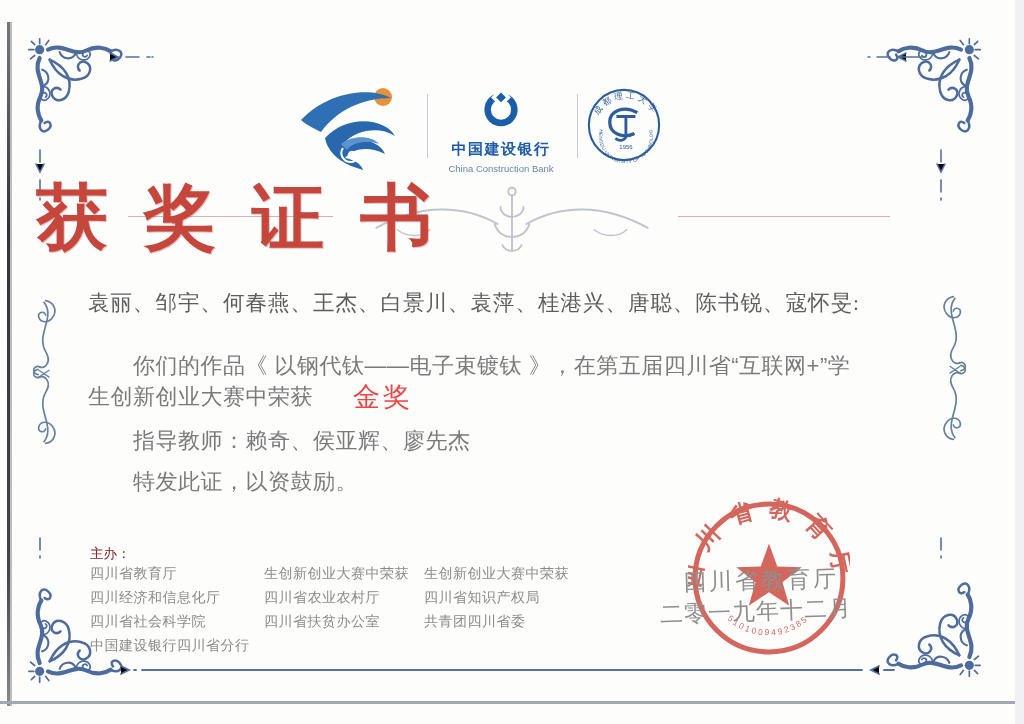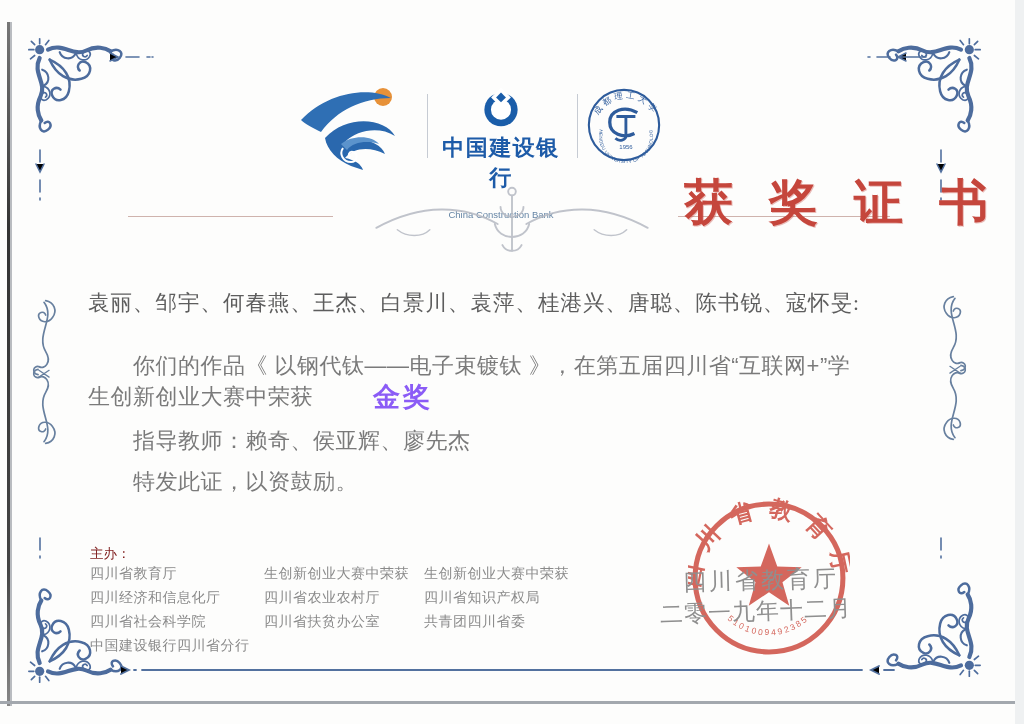--- a/index.html
+++ b/index.html
@@ -22,42 +22,42 @@
   .edgeline { position:absolute; }
   .sidescroll { position:absolute; width:34px; height:172px; }
   .sidescroll.right { transform:scaleX(-1); }
 
   
   .logo-swoosh { position:absolute; left:297px; top:84px; width:116px; height:88px; }
   .logo-sep { position:absolute; top:94px; width:1px; height:64px; background:#c6cbd3; }
   .sep1 { left:427px; } .sep2 { left:577px; }
   .ccb { position:absolute; left:432px; top:86px; width:138px; text-align:center; }
   .ccb-mark { width:42px; height:42px; }
-  .ccb-cn { font-size:22px; font-weight:bold; color:#1d5ba8; letter-spacing:1.5px; margin-top:1px; }
-  .ccb-en { font-size:9.5px; color:#6585a5; margin-top:16px; }
+  .ccb-cn { font-size:15px; font-weight:bold; color:#1d5ba8; letter-spacing:1.5px; margin-top:8px; }
+  .ccb-en { font-size:9.5px; color:#6585a5; margin-top:4px; }
   .univ-seal { position:absolute; left:586px; top:87px; width:76px; height:76px; }
 
   
   .title-orn { position:absolute; left:362px; top:182px; width:300px; height:86px; opacity:.85; }
-  .title { position:absolute; left:0; right:0; top:170px; text-align:right;
+  .title { position:absolute; left:0; right:0; top:170px; text-align:left;
            font-family:"Liberation Serif", serif; font-weight:bold;
-           font-size:49px; color:#c5463c; letter-spacing:36px; padding-left:36px;
+           font-size:72px; color:#c5463c; letter-spacing:36px; padding-left:36px;
            text-shadow:1px 1px 0 rgba(197,70,60,.35); z-index:2; }
   .title-line { position:absolute; top:216px; height:1px; background:#cfb3ad; }
   .title-line.l { left:128px; width:205px; }
   .title-line.r { left:678px; width:212px; }
 
   
   .recipients { position:absolute; left:88px; top:288px; font-family:"Liberation Serif", serif;
                 font-size:21.5px; color:#5d5d5d; letter-spacing:1px; font-weight:500; }
   .bodyline { position:absolute; color:#7a7a7a; font-size:22px; letter-spacing:.5px; }
   .line1 { left:133px; top:351px; }
   .line2 { left:88px;  top:379px; }
-  .award { display:inline-block; margin-left:60px; color:#8b5cf6; font-size:27px;
-           font-weight:bold; letter-spacing:3px; vertical-align:-2px; }
+  .award { display:inline-block; margin-left:40px; color:#ef4444; font-size:27px;
+           font-weight:normal; letter-spacing:3px; vertical-align:-2px; }
   .teachers { left:133px; top:426px; }
   .closing  { left:133px; top:467px; }
 
   
   .org-label { position:absolute; left:90px; top:545px; font-size:13.5px; color:#7f1d1d; }
   .org-grid { position:absolute; left:90px; top:566px; width:560px;
               display:grid; grid-template-columns:174px 160px 1fr; row-gap:9px; }
   .org-grid span { font-size:14px; color:#8a8a8a; letter-spacing:.5px; line-height:15px; }
 
   

